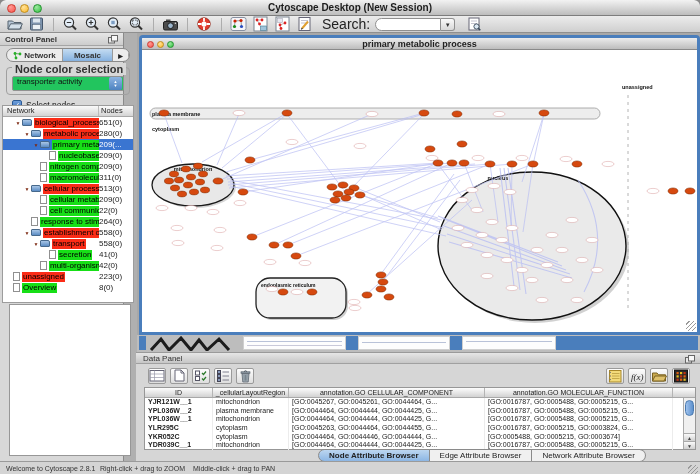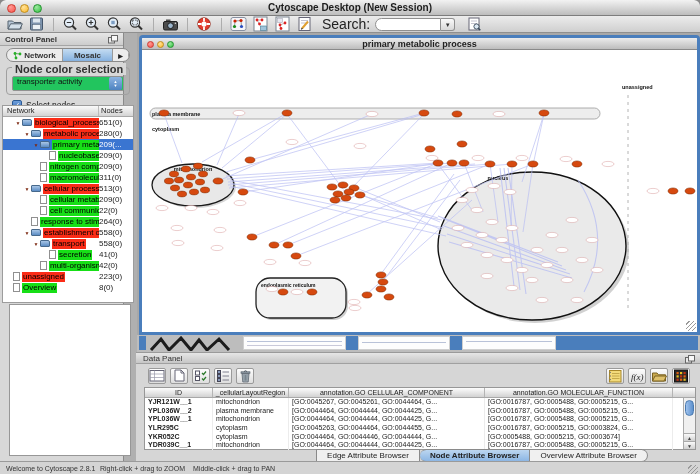--- a/index.html
+++ b/index.html
@@ -721,23 +721,23 @@
             <span class="dcell dc-mf">[GO:0016787, GO:0005488, GO:0005215, G...</span>
           </div>
         </div>
       <div id="dp-scroll">
         <div id="dp-thumb"></div>
         <div class="sb-arrow" id="sb-up">▲</div>
         <div class="sb-arrow" id="sb-down">▼</div>
       </div>
     </div>
     <div id="dp-tabs">
+      <span class="dp-tab first active">Node Attribute Browser</span>
       <span class="dp-tab">Edge Attribute Browser</span>
-      <span class="dp-tab first active">Node Attribute Browser</span>
-      <span class="dp-tab last">Overview Attribute Browser</span>
+      <span class="dp-tab last">Network Attribute Browser</span>
     </div>
   </div>
 
   <div id="statusbar">
     <span style="left:6px">Welcome to Cytoscape 2.8.1</span>
     <span style="left:100px">Right-click + drag to ZOOM</span>
     <span style="left:193px">Middle-click + drag to PAN</span>
     <span class="grip" id="status-grip"></span>
   </div>
 

